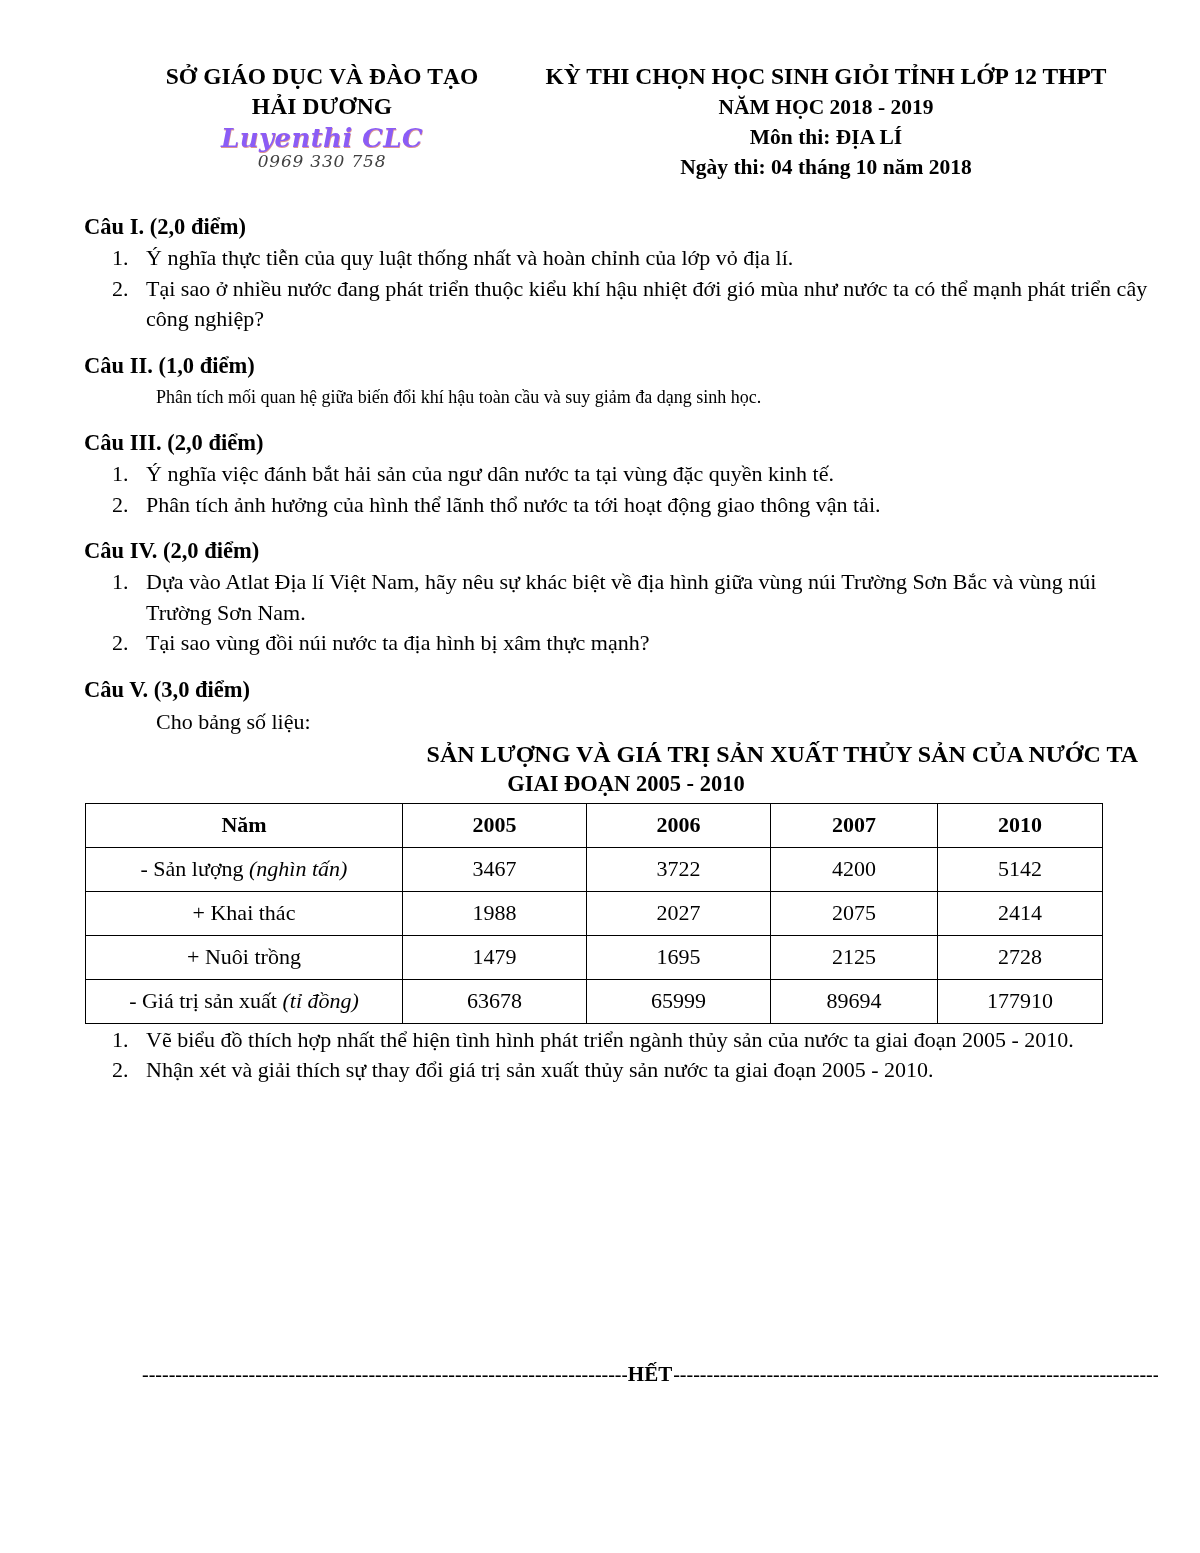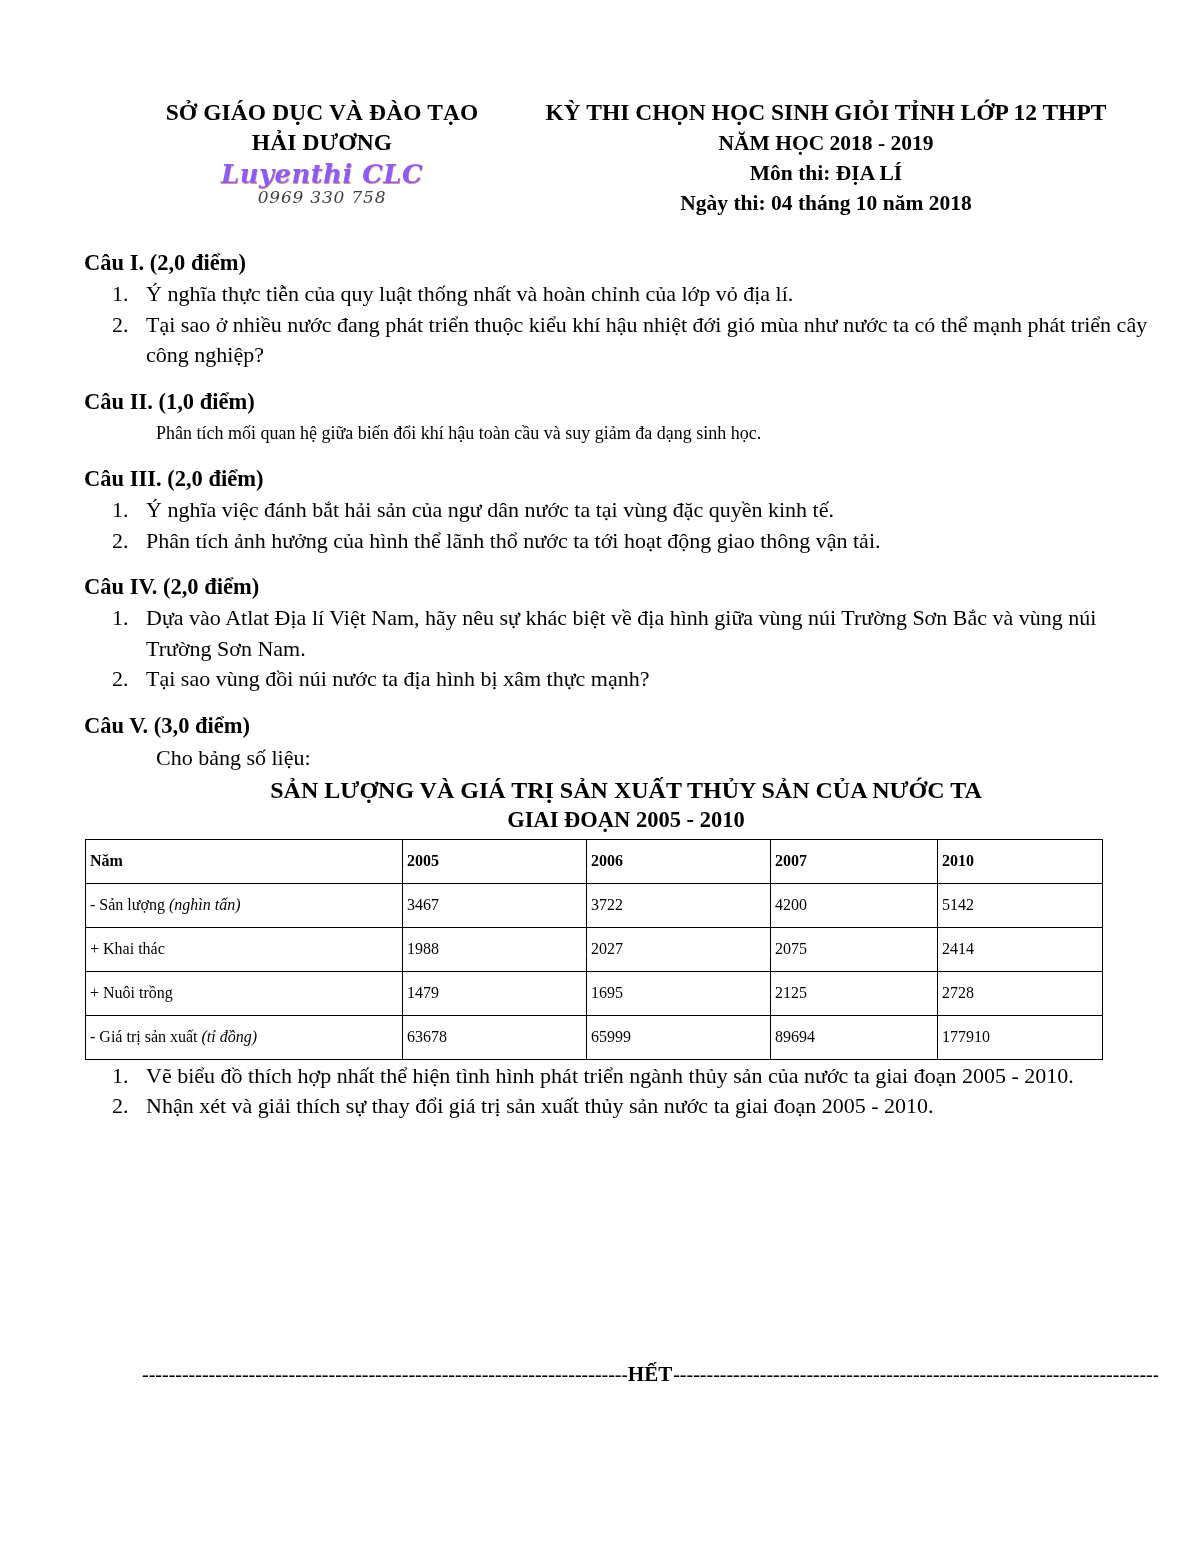--- a/index.html
+++ b/index.html
@@ -22,21 +22,21 @@
     width: 1200px;
     height: 1553px;
     padding: 0;
   }
 
   
   .header {
     display: flex;
     flex-direction: row;
     align-items: flex-start;
-    padding-top: 97px;
+    padding-top: 61px;
     padding-left: 142px;
     padding-right: 58px;
   }
   .header-left {
     width: 360px;
     text-align: center;
     flex: 0 0 360px;
   }
   .header-right {
     flex: 1 1 auto;
@@ -144,21 +144,21 @@
   }
 
   
   .table-intro {
     font-size: 22px;
     line-height: 30px;
     padding-left: 72px;
     margin-top: 2px;
   }
   .table-title {
-    text-align: center;
+    text-align: right;
     font-weight: bold;
     font-size: 24px;
     line-height: 30px;
     margin-top: 2px;
     padding-left: 30px;
     padding-right: 10px;
   }
   .table-title-2 {
     text-align: center;
     font-weight: bold;
@@ -171,23 +171,23 @@
   table.data-table {
     border-collapse: collapse;
     width: 1017px;
     margin-left: 1px;
     margin-top: 5px;
     table-layout: fixed;
   }
   table.data-table td, table.data-table th {
     border: 1.6px solid #000000;
     height: 44px;
-    text-align: left;
+    text-align: center;
     vertical-align: middle;
-    font-size: 16px;
+    font-size: 22px;
     padding: 2px 4px;
   }
   table.data-table th {
     font-weight: bold;
   }
   col.c-label { width: 317px; }
   col.c-y1 { width: 184px; }
   col.c-y2 { width: 184px; }
   col.c-y3 { width: 167px; }
   col.c-y4 { width: 165px; }

